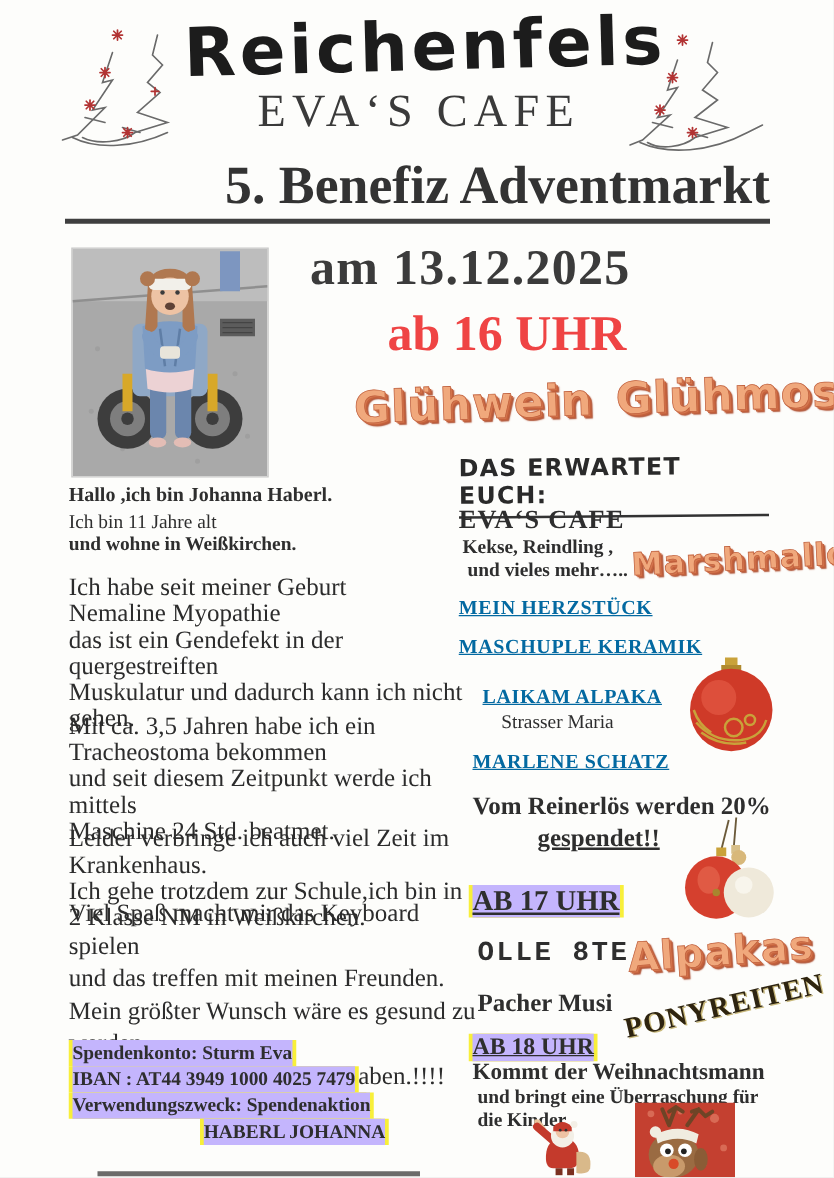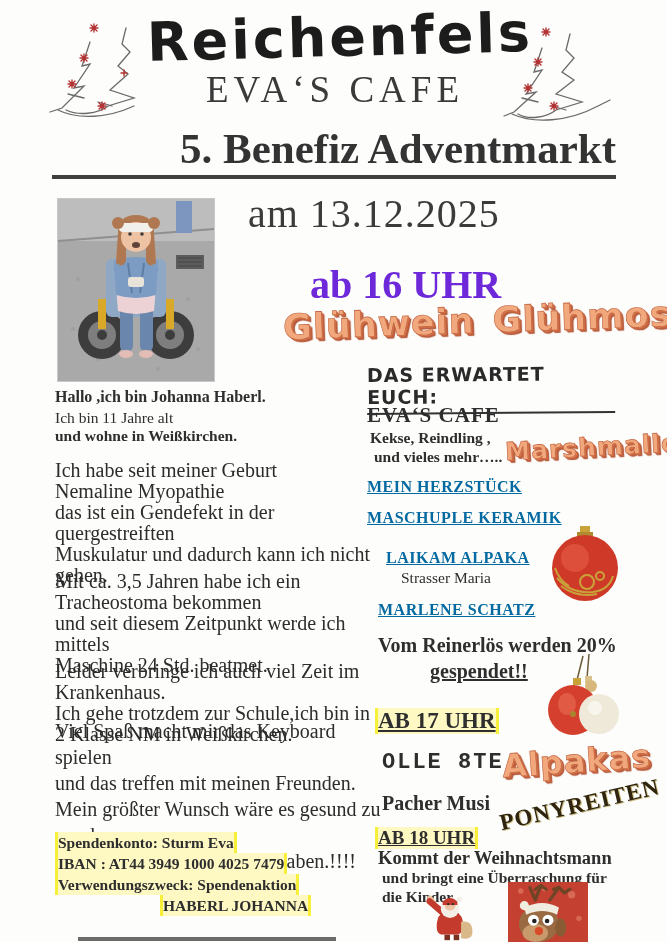--- a/index.html
+++ b/index.html
@@ -18,34 +18,34 @@
   }
   .cafe-title{
     font-family:"Liberation Serif",serif; font-size:37px; letter-spacing:5px;
     color:#3a3a3a; width:340px; text-align:center; left:165px; top:68px;
   }
   .main-title{
     font-family:"Liberation Serif",serif; font-weight:bold; font-size:43px;
     color:#333; left:52px; top:124px; width:564px; text-align:right;
     border-bottom:4px solid #3f3f3f; padding-bottom:2px;
   }
-  .date-line{left:248px; top:190px; font-weight:normal; font-size:40px; color:#3b3b3b; letter-spacing:1px;}
-  .time-line{left:310px; top:243px; font-weight:bold; font-size:40px; color:#6d28d9;margin-top:18px;}
+  .date-line{left:248px; top:190px; font-weight:bold; font-size:40px; color:#3b3b3b; letter-spacing:1px;}
+  .time-line{left:310px; top:243px; font-weight:bold; font-size:40px; color:#ef4444;}
   .text3d{
     font-family:"DejaVu Sans",sans-serif; font-weight:bold; color:#f0a87c;
     text-shadow:1px 1px 0 #d4764e, 2px 2px 0 #c4613c, 3px 3px 1px #b05538;
     -webkit-text-stroke:0.6px #c0603d; letter-spacing:1px;
   }
   .drinks{left:283px; top:300px; font-size:35px; transform:rotate(-2deg);}
   .drinks span{margin-right:18px;}
   
   .para{white-space:pre-line; font-size:20px; line-height:21px; color:#2c2c2c;}
   .b{font-weight:bold;}
   .hl{
-    background:#fef9c3; box-shadow:3px 0 0 #f8ef3a, -3px 0 0 #f8ef3a;
+    background:#c4b5fd; box-shadow:3px 0 0 #f8ef3a, -3px 0 0 #f8ef3a;
     display:inline-block;
   }
   
   .prog-head{
     left:367px; top:363px; width:248px;
     font-family:"DejaVu Sans",sans-serif; font-weight:bold; font-size:19px;
     letter-spacing:1px; color:#2a2a2a; border-bottom:2.5px solid #333;
     padding-bottom:5px; transform:rotate(-0.5deg);
   }
   .vendor{font-weight:bold; font-size:16px; color:#0369a1; text-decoration:underline; letter-spacing:0.5px;}

